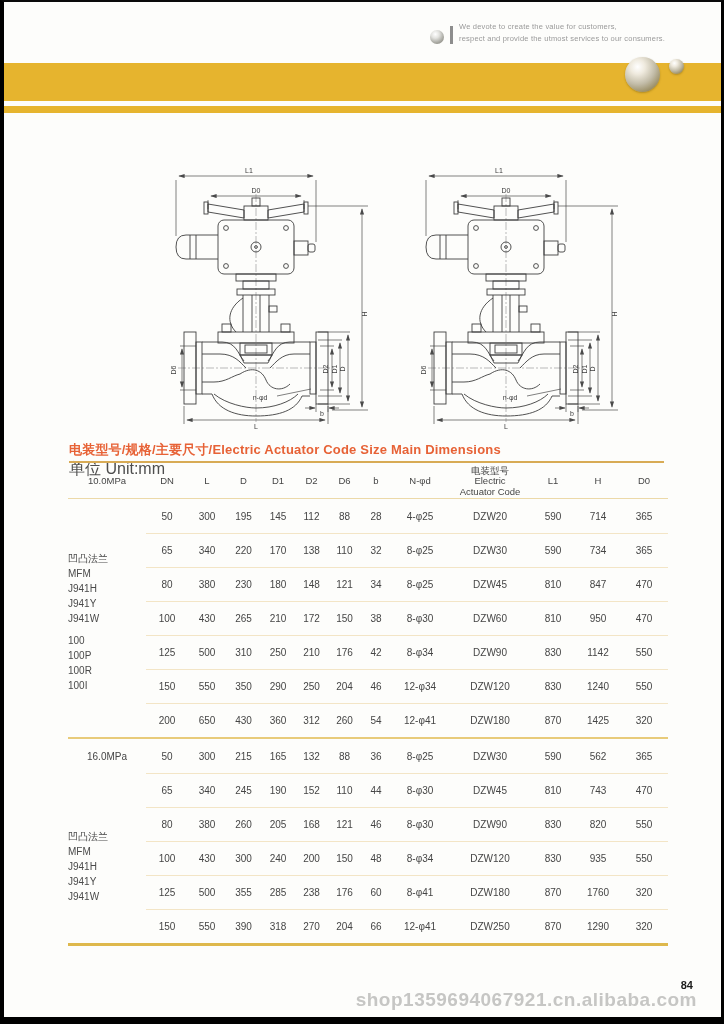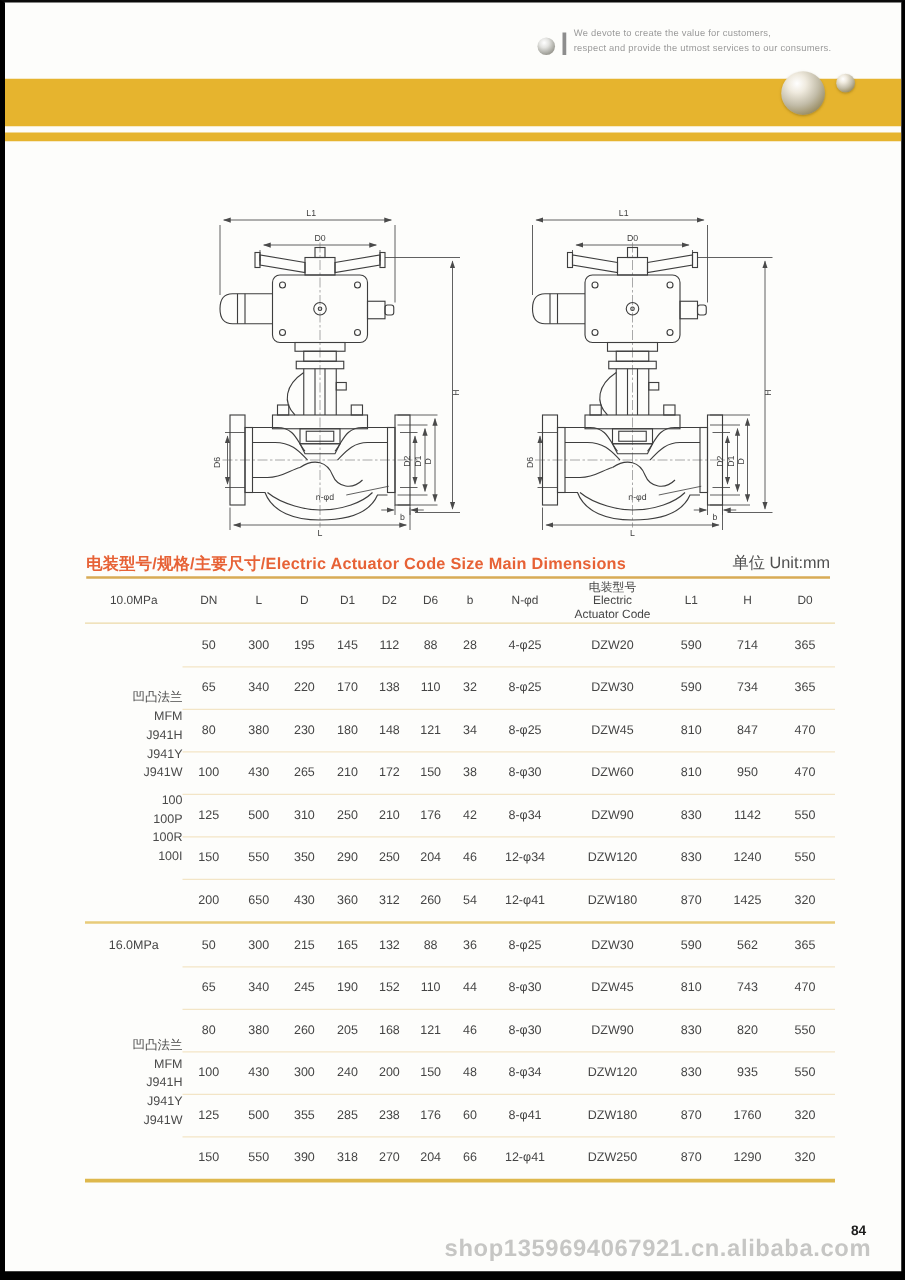--- a/index.html
+++ b/index.html
@@ -17,42 +17,42 @@
   .gold-line{position:absolute;left:0;top:104px;width:100%;height:7px;background:#e6b42e;}
   .sphere{position:absolute;border-radius:50%;
       background:radial-gradient(circle at 36% 28%, #ffffff 0%, #efeade 22%, #c2bca8 52%, #96895e 80%, #7d7144 100%);
       box-shadow:0 1px 2px rgba(90,70,10,.35);}
   .sphere.big{left:621px;top:55px;width:35px;height:35px;}
   .sphere.small{left:665px;top:57px;width:15px;height:15px;}
   
   .drawings{position:absolute;left:142px;top:158px;}
   .drawings svg text{font-family:"Liberation Sans",sans-serif;font-size:7px;fill:#3c3c3c;}
   
-  .title-row{position:absolute;left:65px;top:439px;width:595px;display:flex;align-items:center;justify-content:space-between;}
+  .title-row{position:absolute;left:65px;top:439px;width:595px;display:flex;align-items:flex-start;justify-content:space-between;flex-direction:column;}
   .sec-title{color:#e76236;font-size:13px;font-weight:600;letter-spacing:.2px;}
-  .unit{color:#4e4e4e;font-size:13px;padding-bottom:1px;}
+  .unit{color:#4e4e4e;font-size:16px;padding-bottom:1px;}
   .title-underline{position:absolute;left:65px;top:459px;width:595px;height:2px;background:#d8ab55;}
   
   .tablewrap{position:absolute;left:64px;top:463px;width:600px;font-size:10px;}
   .trow{display:flex;align-items:center;height:34px;position:relative;}
   .thead{height:33px;border-bottom:1px solid #ecd9a8;}
   .thead .cell{white-space:pre-line;line-height:1.12;font-size:9.5px;}
   .cell{text-align:center;box-sizing:border-box;}
   .c0{width:78px}.c1{width:42px}.c2{width:38px}.c3{width:35px}.c4{width:34px}
   .c5{width:33px}.c6{width:33px}.c7{width:30px}.c8{width:58px}.c9{width:82px}
   .c10{width:44px}.c11{width:46px}.c12{width:46px}
   .section{position:relative;}
   .section.s1{border-bottom:2px solid #e8cb7a;}
   .section.s2{border-bottom:3px solid #deb84c;}
   .section .trow:not(:last-child)::after{content:"";position:absolute;left:78px;right:0;bottom:-1px;height:1px;background:#f3e5c6;}
   .left-labels{position:absolute;left:0;top:0;bottom:0;width:78px;display:flex;flex-direction:column;
       justify-content:center;gap:7px;z-index:1;}
   .labels-s1{padding-top:8px;}
   .labels-s2{padding-top:50px;}
-  .lab-group{display:flex;flex-direction:column;text-align:right;line-height:15px;font-size:10px;color:#4a4a4a;}
+  .lab-group{display:flex;flex-direction:column;text-align:left;line-height:15px;font-size:10px;color:#4a4a4a;}
   
   .watermark{position:absolute;right:24px;bottom:6px;font-size:19px;font-weight:bold;
       color:#c6c6c4;letter-spacing:.5px;white-space:nowrap;}
   .pageno{position:absolute;right:28px;bottom:26px;font-size:11px;font-weight:bold;color:#1c1c1c;}
 </style>
 </head>
 <body>
 
 <div class="page">
 

